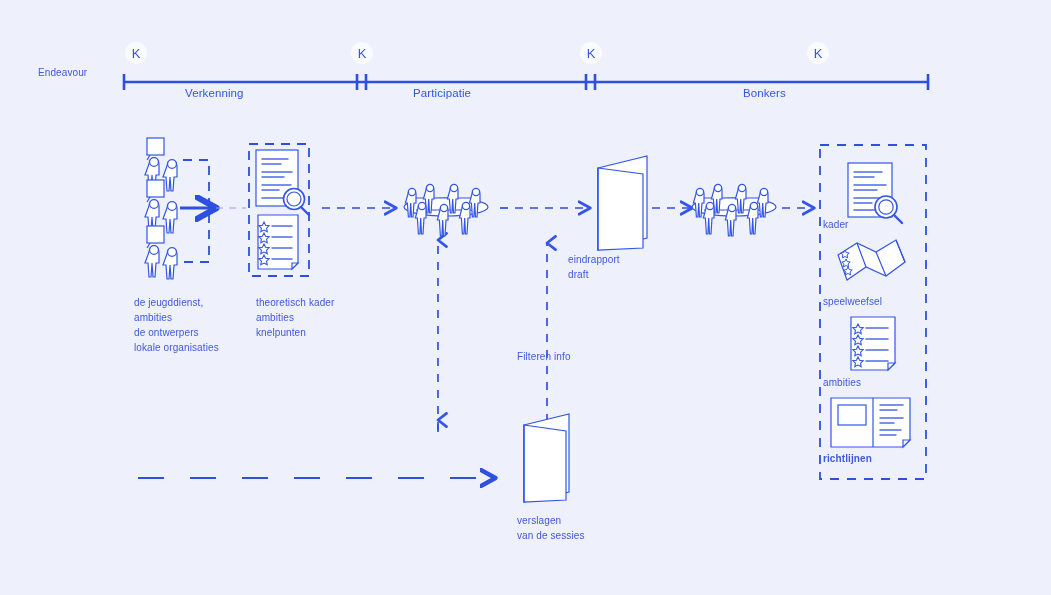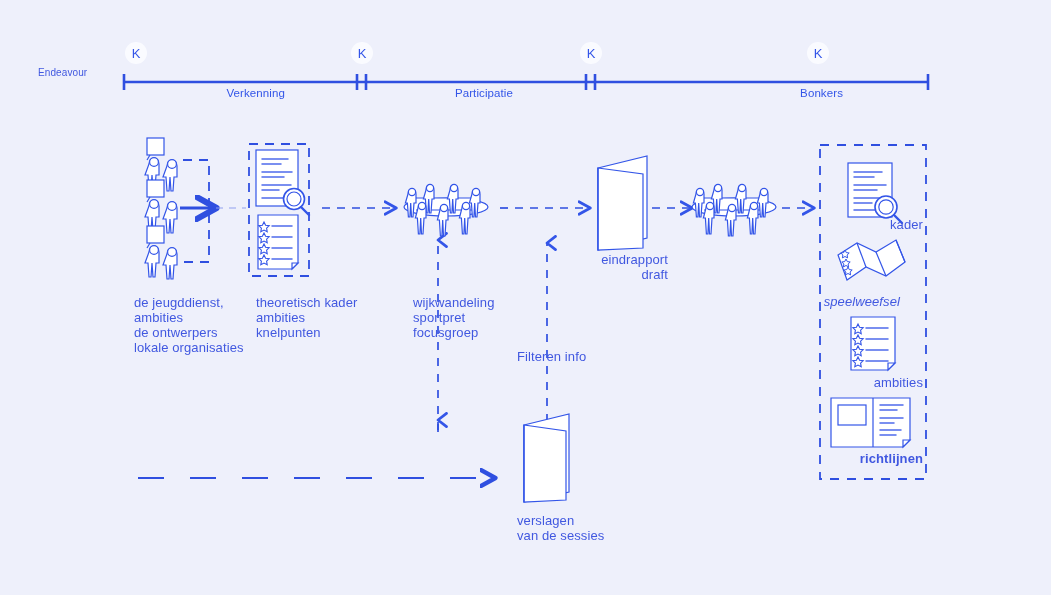--- a/index.html
+++ b/index.html
@@ -6,22 +6,22 @@
   body{
     width:1051px;height:595px;
     background:#eef0fb;
     font-family:"Liberation Sans", sans-serif;
     overflow:hidden;
     position:relative;
     color:#3355e8;
   }
   #stage{position:absolute;inset:0;}
   svg.layer{position:absolute;left:0;top:0;width:1051px;height:595px;}
-  .lbl{position:absolute;font-size:13px;line-height:15px;color:#4158e0;white-space:pre;letter-spacing:.1px;}
-  .lbl.c{text-align:right;}
+  .lbl{position:absolute;font-size:10px;line-height:15px;color:#4158e0;white-space:pre;letter-spacing:.1px;}
+  .lbl.c{text-align:left;}
   .big{font-size:10px;line-height:19px;color:#4158e0;}
   .phase{font-size:11.5px;color:#3355e8;}
   .kcirc{position:absolute;width:22px;height:22px;border-radius:50%;
          background:#fafbff;display:flex;align-items:center;justify-content:center;
          font-size:13px;color:#3355e8;}
 </style>
 </head>
 <body>
 
 <div id="stage">
@@ -284,30 +284,27 @@
 
   <div class="lbl" style="left:134px;top:295px;">de jeugddienst,
 ambities
 de ontwerpers
 lokale organisaties</div>
 
   <div class="lbl" style="left:256px;top:295px;">theoretisch kader
 ambities
 knelpunten</div>
 
-  <div class="lbl" style="left:413px;top:295px;">wijkwandeling
-sportpret
-focusgroep</div>
 
   <div class="lbl" style="left:517px;top:349px;text-align:right;">Filteren info</div>
 
   <div class="lbl c" style="left:568px;top:252px;width:100px;">eindrapport
 draft</div>
 
   <div class="lbl c" style="left:497px;top:513px;width:120px;text-align:left;padding-left:20px;">verslagen
 van de sessies</div>
 
   <div class="lbl c" style="left:823px;top:217px;width:100px;">kader</div>
-  <div class="lbl c" style="left:800px;top:294px;width:100px;font-style:italic;">speelweefsel</div>
+  <div class="lbl c" style="left:823px;top:294px;width:100px;">speelweefsel</div>
   <div class="lbl c" style="left:823px;top:375px;width:100px;">ambities</div>
   <div class="lbl c" style="left:823px;top:451px;width:100px;font-weight:bold;">richtlijnen</div>
 
 </div>
 
 </body></html>

